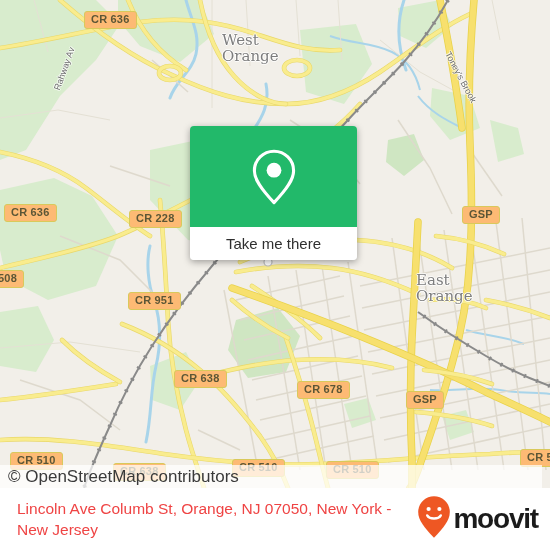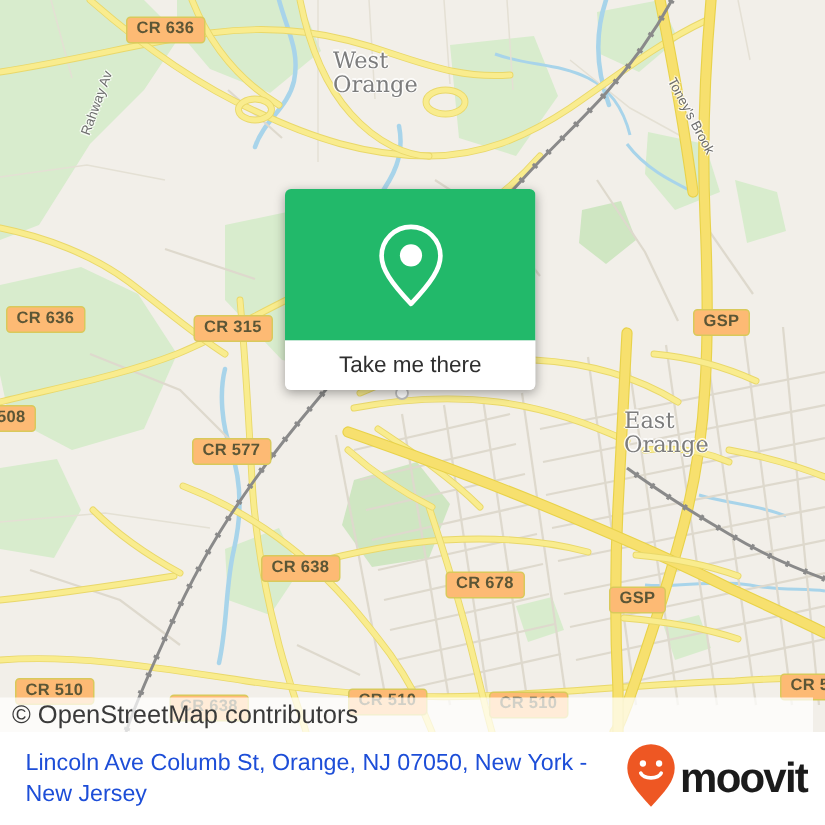--- a/index.html
+++ b/index.html
@@ -95,21 +95,21 @@
   
   #footer{
     position:absolute;left:0;top:488px;width:550px;height:62px;
     background:#ffffff;
     display:flex;align-items:center;
     box-sizing:border-box;
     padding:0 12px 0 17px;
   }
   #footer-title{
     flex:1 1 auto;
-    color:#1d4ed8;
+    color:#ef4444;
     font-size:15.5px;
     line-height:21px;
     padding-right:6px;
   }
   #brand{
     flex:0 0 auto;
     display:flex;align-items:center;gap:2px;
   }
   #brand-word{
     color:#1b1b1b;
@@ -326,23 +326,23 @@
 
     <div class="place" style="left:416px;top:272px;width:100px;"><span style="white-space:pre-line;">East
 Orange</span></div>
 
     <div class="streetlabel" style="left:52px;top:88px;transform:rotate(-70deg);transform-origin:left top;">Rahway Av</div>
 
     <div class="streetlabel" style="left:452px;top:50px;transform:rotate(62deg);transform-origin:left top;">Toney's Brook</div>
 
     <div class="shield" style="left:84px;top:11px;">CR 636</div>
     <div class="shield" style="left:4px;top:204px;">CR 636</div>
-    <div class="shield" style="left:129px;top:210px;">CR 315</div>
+    <div class="shield" style="left:129px;top:210px;">CR 228</div>
     <div class="shield" style="left:-9px;top:270px;">508</div>
-    <div class="shield" style="left:128px;top:292px;">CR 577</div>
+    <div class="shield" style="left:128px;top:292px;">CR 951</div>
     <div class="shield" style="left:462px;top:206px;">GSP</div>
     <div class="shield" style="left:174px;top:370px;">CR 638</div>
     <div class="shield" style="left:297px;top:381px;">CR 678</div>
     <div class="shield" style="left:406px;top:391px;">GSP</div>
     <div class="shield" style="left:10px;top:452px;">CR 510</div>
     <div class="shield" style="left:113px;top:463px;">CR 638</div>
     <div class="shield" style="left:232px;top:459px;">CR 510</div>
     <div class="shield" style="left:326px;top:461px;">CR 510</div>
     <div class="shield" style="left:520px;top:449px;">CR 50</div>
 

